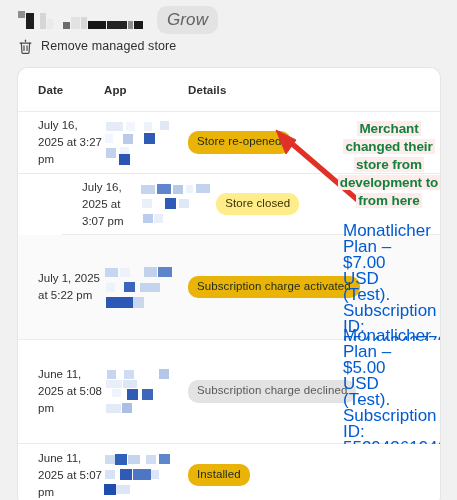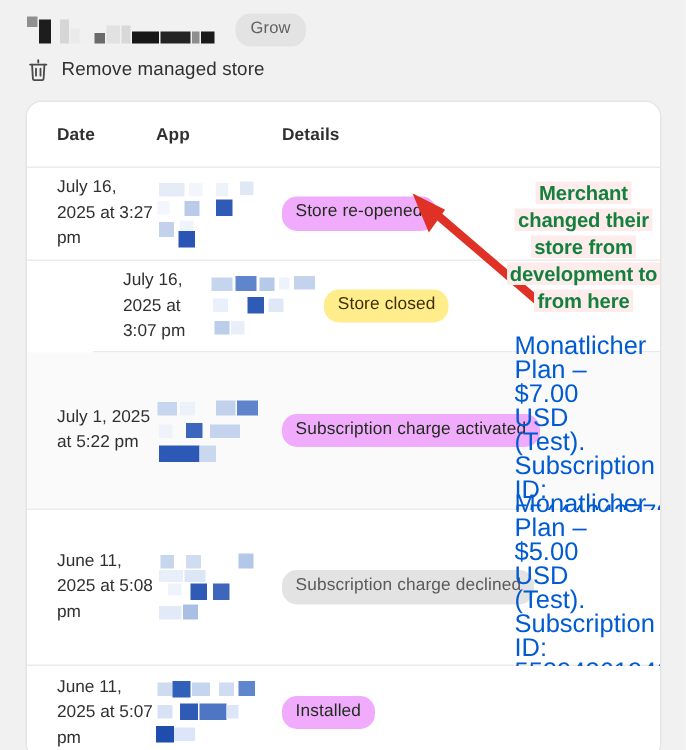--- a/index.html
+++ b/index.html
@@ -31,25 +31,26 @@
   .redacted-name {
     display: flex;
     align-items: flex-end;
     gap: 1px;
     height: 18px;
   }
   .redacted-name i { display: block; }
   .plan-badge {
     background: #e3e3e3;
     color: #616161;
-    font-size: 11px;
+    font-size: 17px;
     line-height: 1;
     padding: 5px 10px 6px;
     border-radius: 10px;
     letter-spacing: .1px;
+    font-style: italic;
   }
 
   
   .remove-store {
     position: absolute;
     left: 18px;
     top: 39px;
     display: flex;
     align-items: flex-start;
     gap: 8px;
@@ -125,21 +126,21 @@
   
   .pill {
     display: inline-block;
     font-size: 11.5px;
     line-height: 1;
     padding: 5px 9px 6px;
     border-radius: 10px;
     white-space: nowrap;
     letter-spacing: .1px;
   }
-  .pill.success { background: #f0abfc; color: #1d2b18; }
+  .pill.success { background: #eab308; color: #1d2b18; }
   .pill.warning { background: #ffec8a; color: #3c2f00; }
   .pill.neutral { background: #e3e3e3; color: #5a5a5a; }
 
   
   .annotation {
     position: absolute;
     left: 325px;
     top: 120px;
     width: 128px;
     text-align: center;

